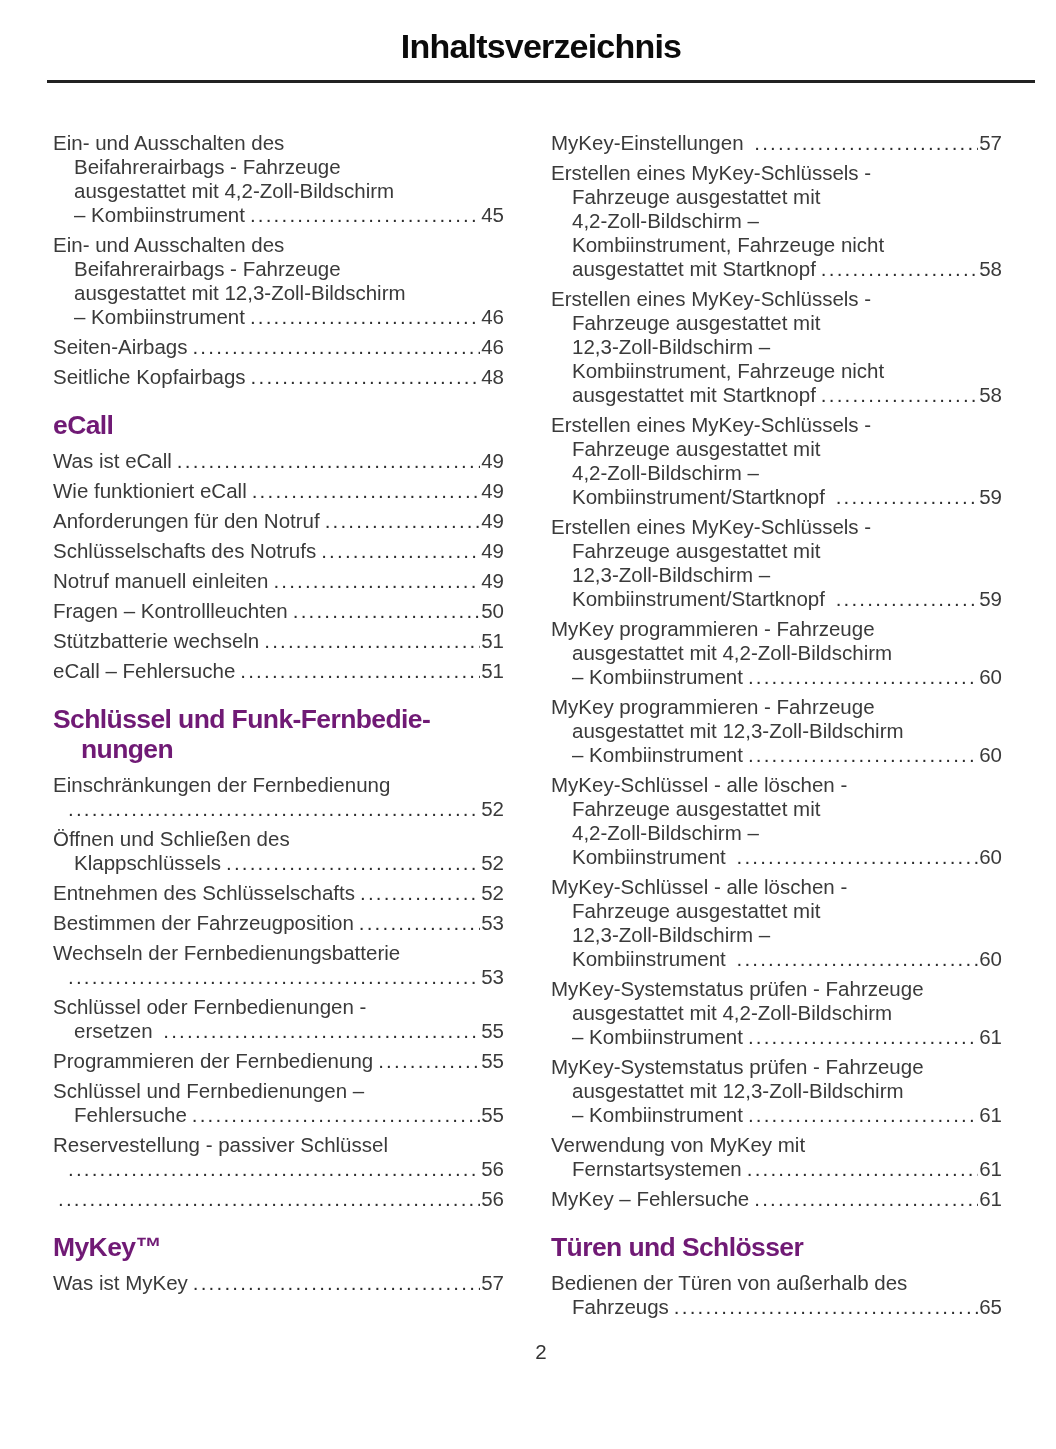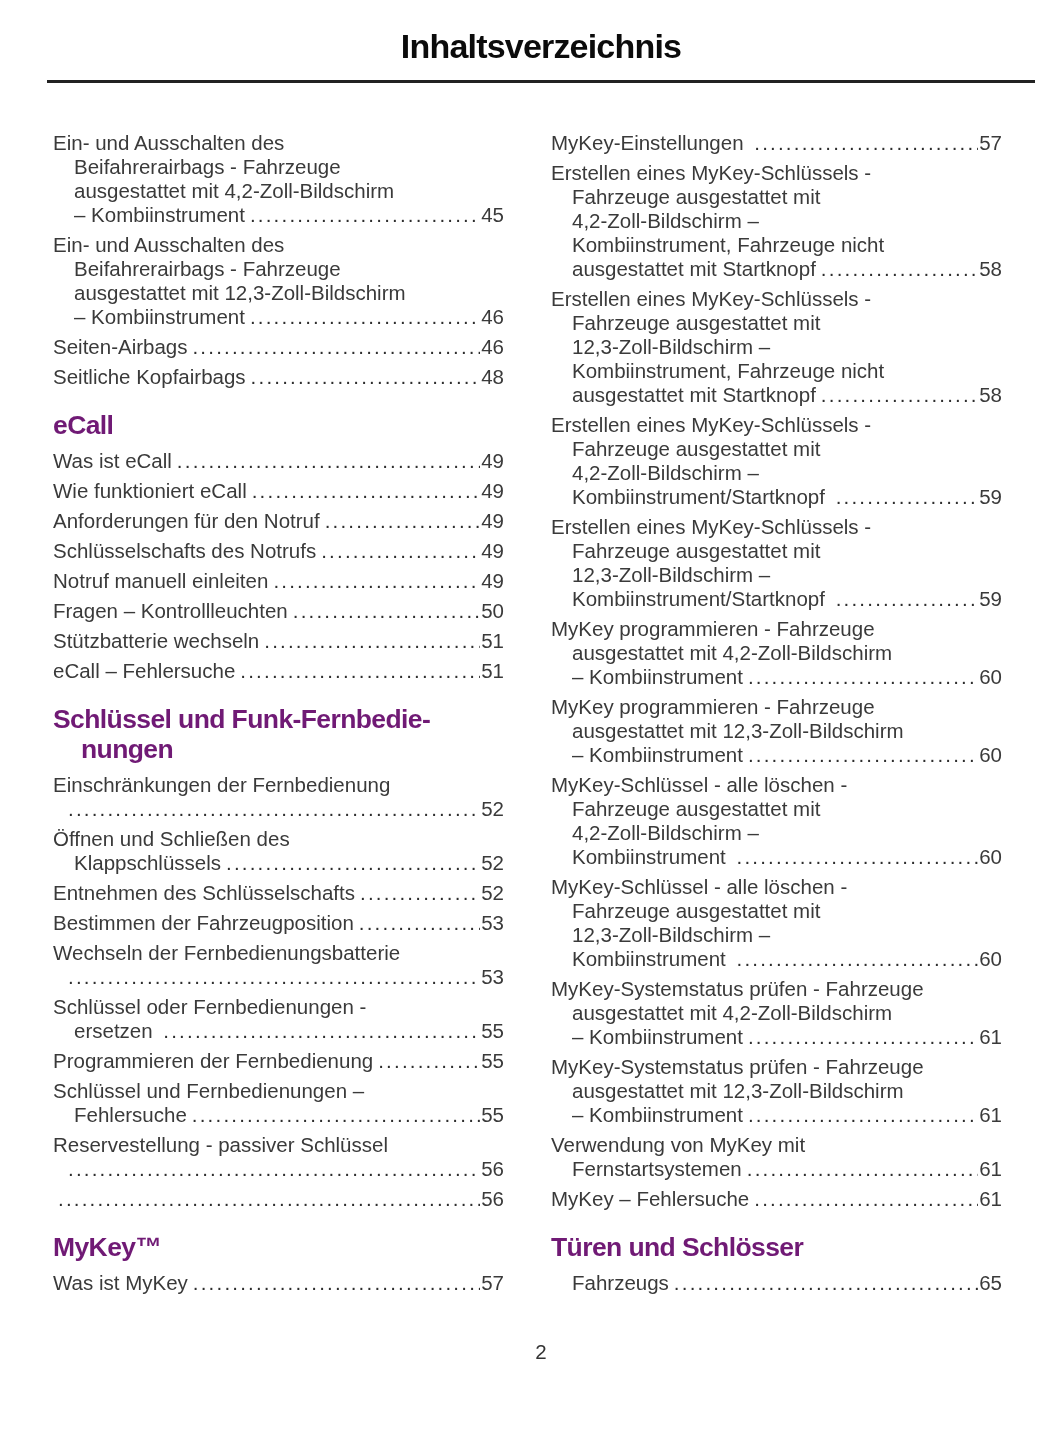--- a/index.html
+++ b/index.html
@@ -389,20 +389,21 @@
           <div class="line last">
             <span class="ltext">MyKey – Fehlersuche</span>
             <span class="dots"></span>
             <span class="pnum">61</span>
           </div>
         </div>
         <div class="toc-heading">
           <div class="hline">Türen und Schlösser</div>
         </div>
         <div class="toc-entry">
+          <div class="line">Bedienen der Türen von außerhalb des</div>
           <div class="line last cont">
             <span class="ltext">Fahrzeugs</span>
             <span class="dots"></span>
             <span class="pnum">65</span>
           </div>
         </div>
       </div>
   </div>
   <div class="page-footer">2</div>
 </div>

